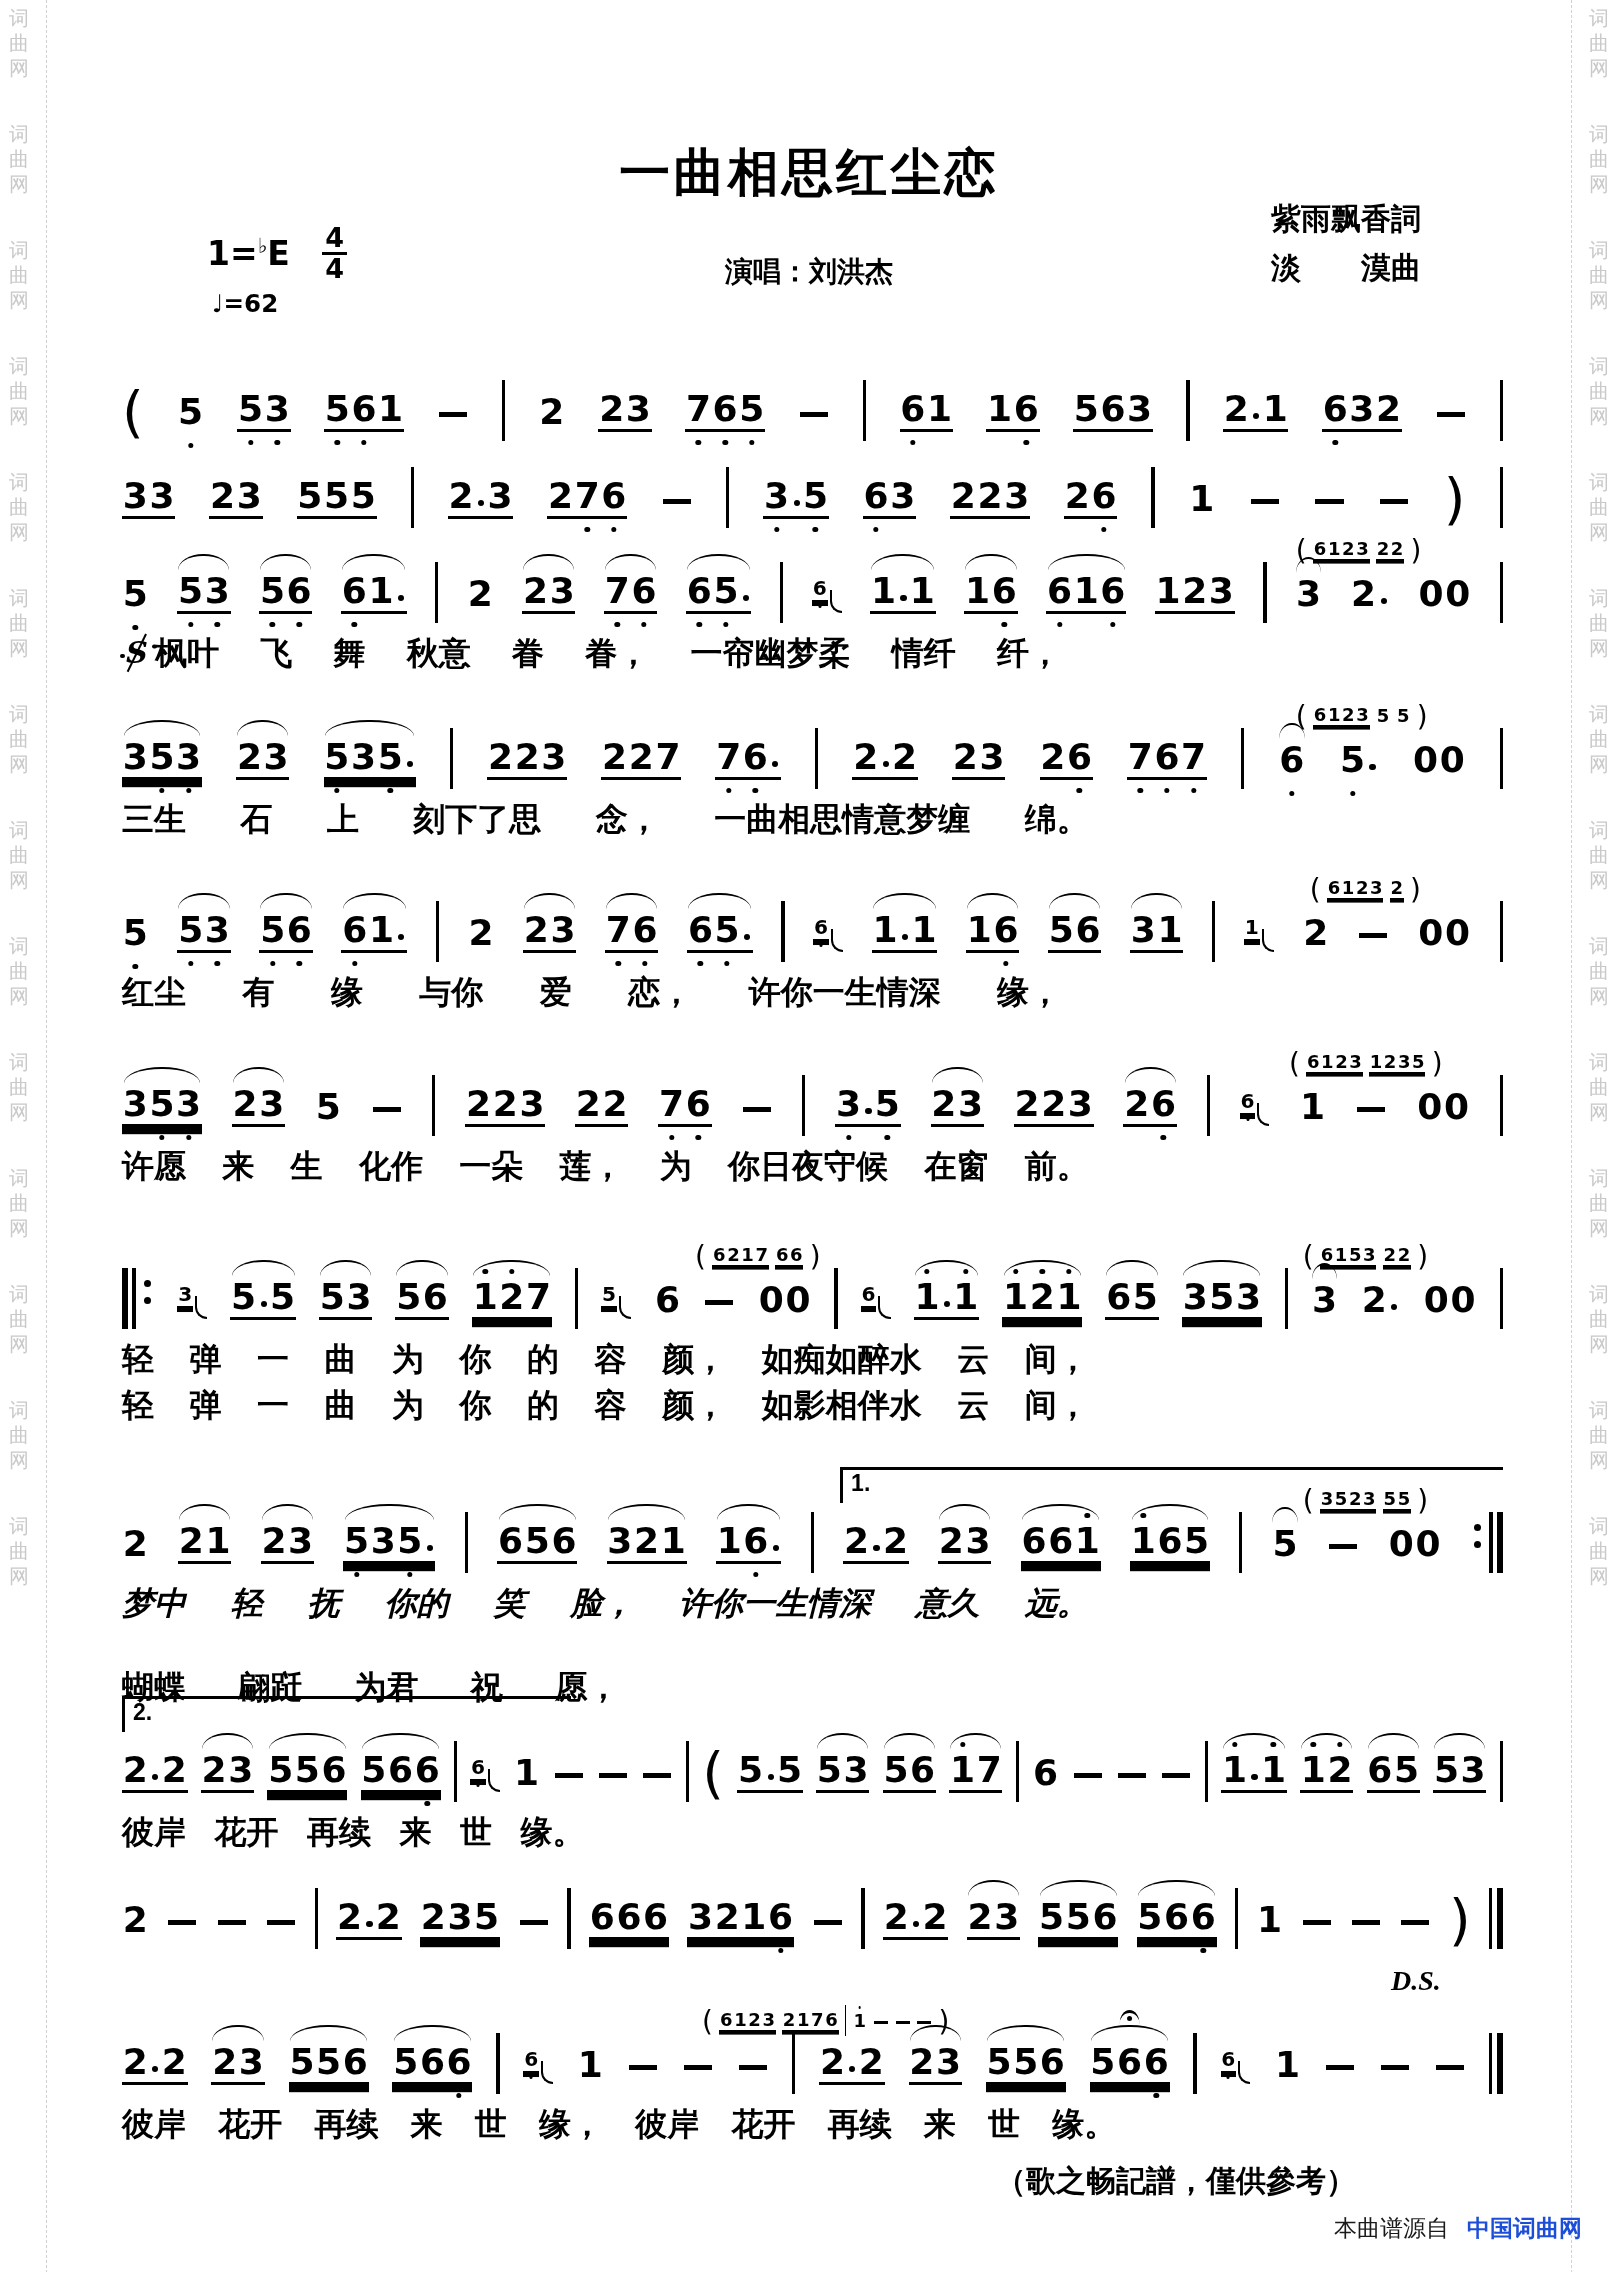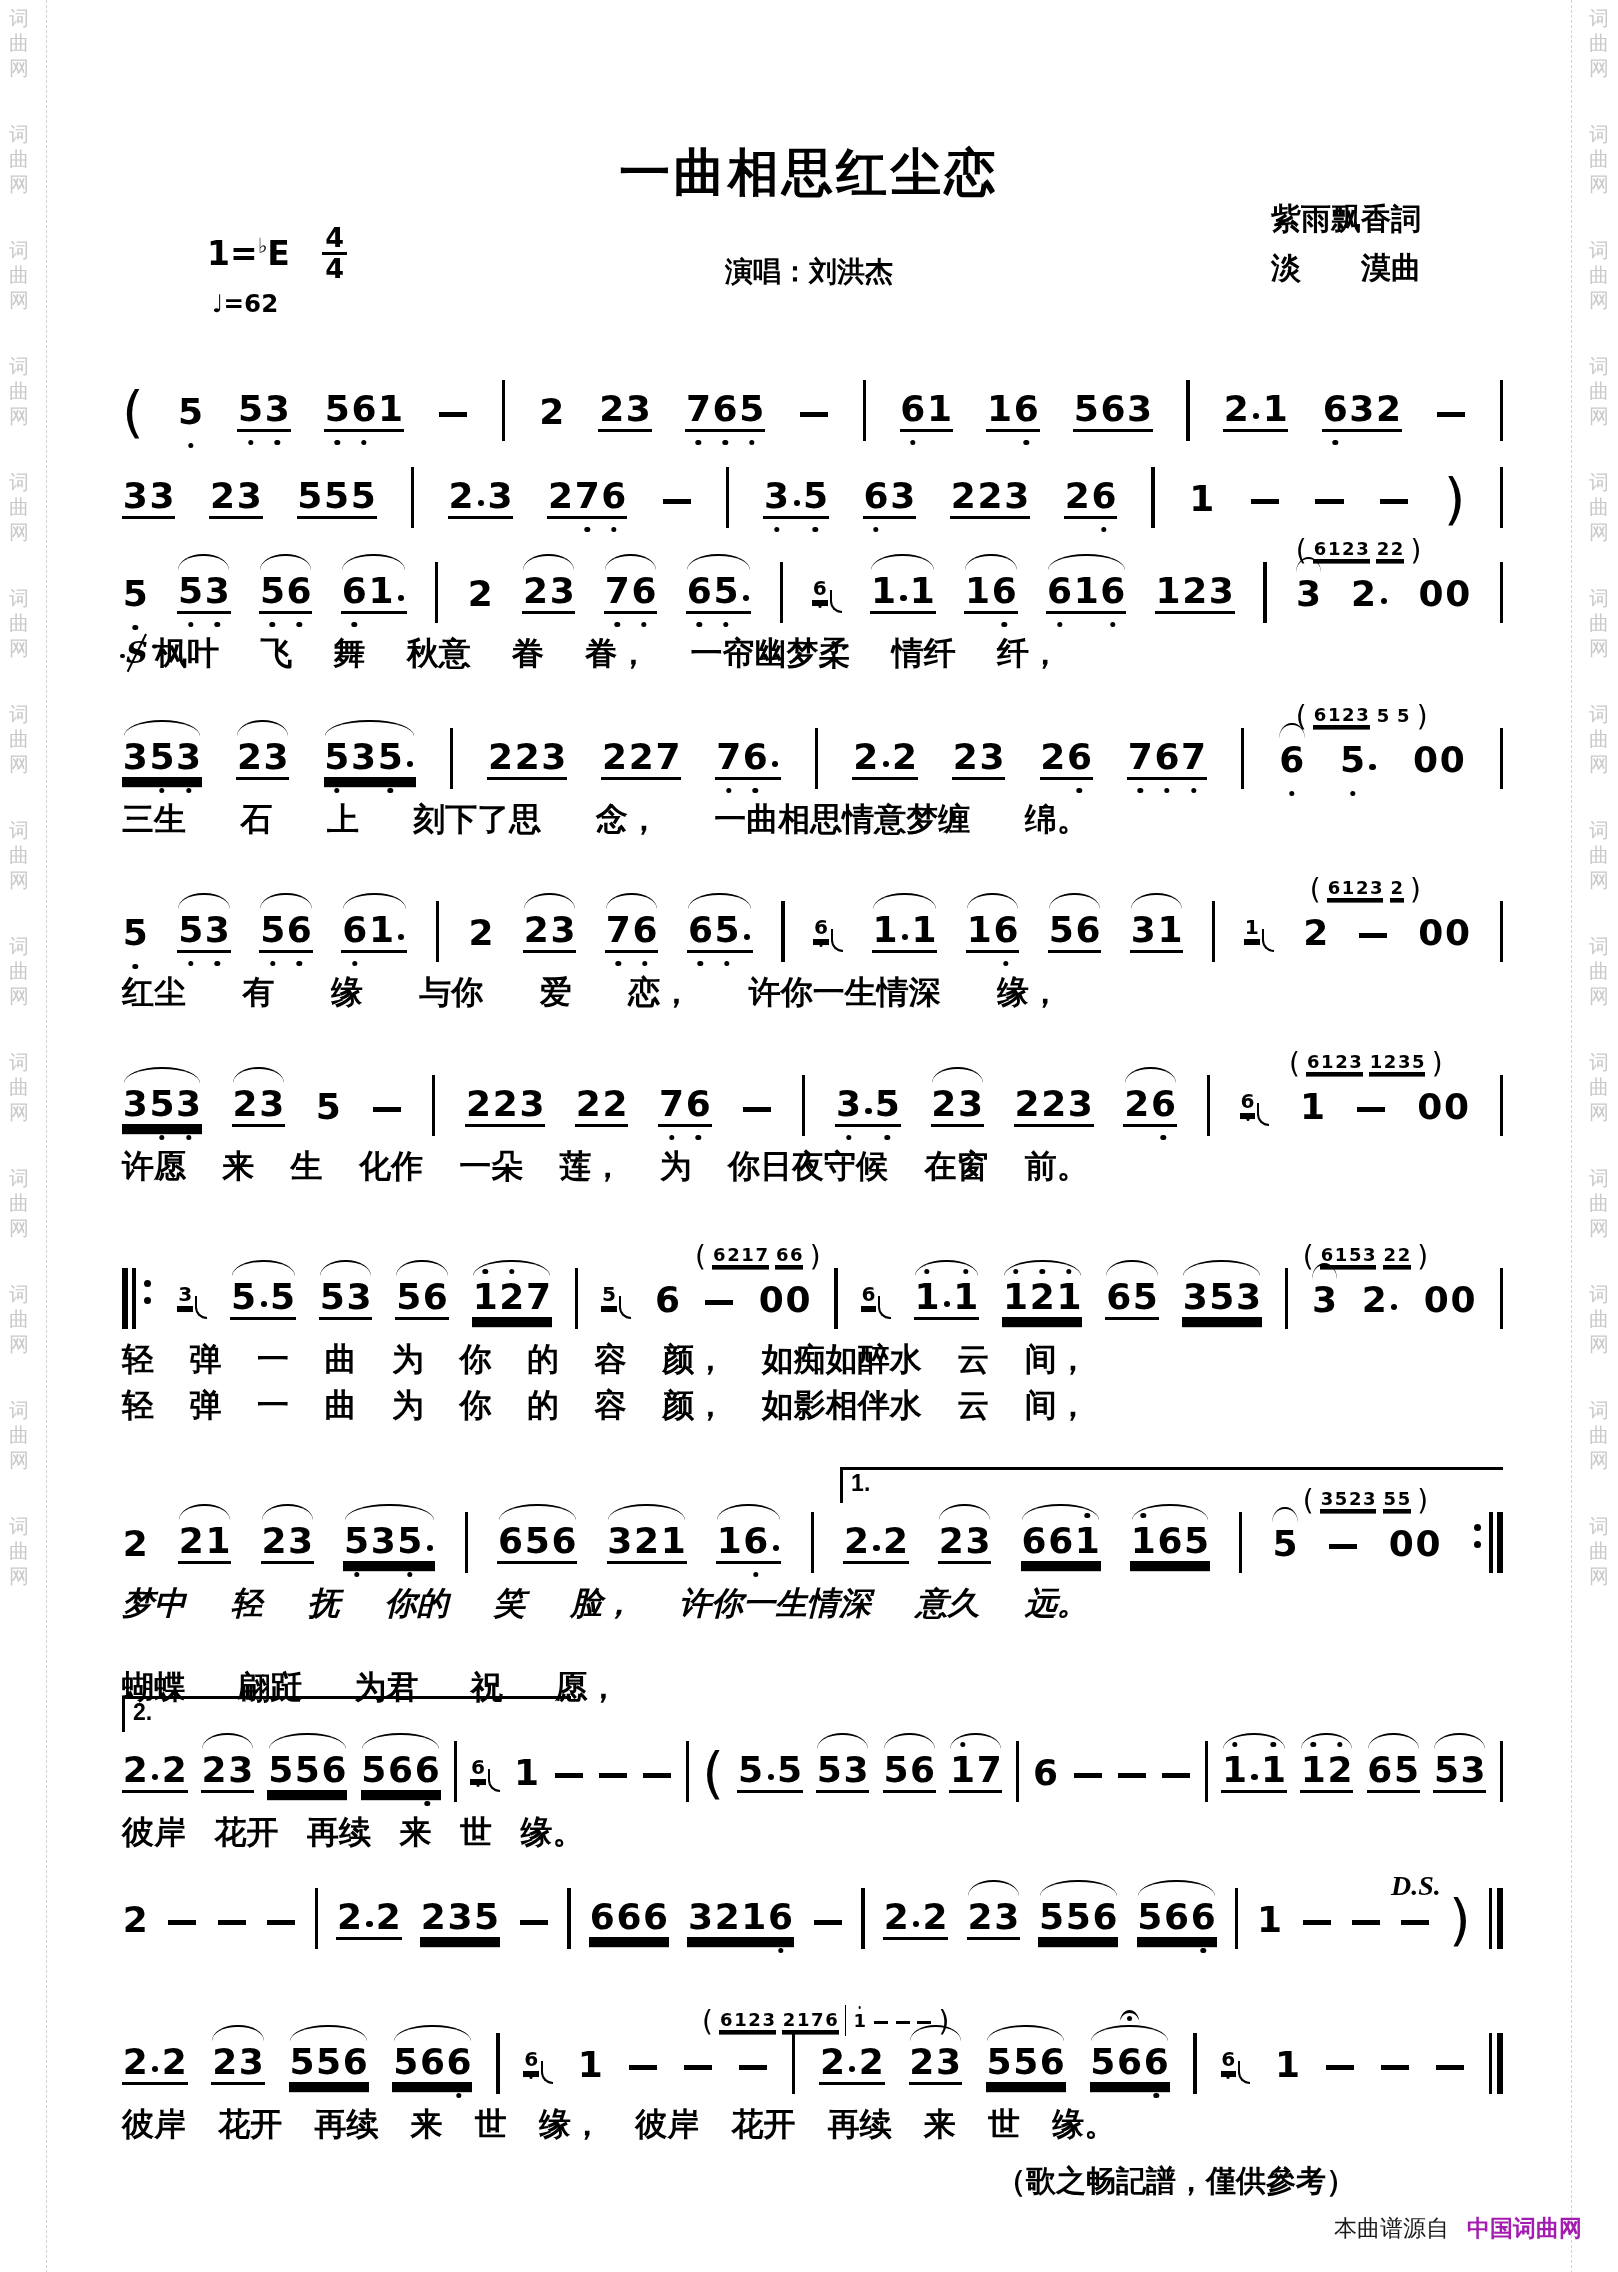--- a/index.html
+++ b/index.html
@@ -58,21 +58,21 @@
   .lyr + .lyr{margin-top:9.5px;}
   .lyr .w{white-space:nowrap;}
   .lead{display:inline-flex;align-items:center;white-space:nowrap;}
   .segno{position:relative;display:inline-block;font-family:"DejaVu Serif",serif;font-style:italic;font-weight:800;
          font-size:0.95em;margin-right:3.2px;padding:0 4px;}
   .segno::before{content:"";position:absolute;left:50%;top:-10%;width:2.4px;height:120%;background:#000;
          transform:translateX(-50%) rotate(26deg);}
   .segno::after{content:"";position:absolute;width:4.7px;height:4.7px;border-radius:50%;background:#000;
          left:-1.6px;top:52%;box-shadow:32px -9.5px 0 #000;}
   
-  .ds{position:absolute;left:1391px;top:1870px;font-size:28px;font-weight:800;font-style:italic;
+  .ds{position:absolute;left:1391px;top:1965px;font-size:28px;font-weight:800;font-style:italic;
       font-family:"Liberation Serif",serif;}
   .note-credit{position:absolute;left:996px;top:2161px;font-size:30px;font-weight:800;}
   .src{position:absolute;top:2213px;font-size:23px;text-align:center;}
   .src.pre{left:1334px;color:#1a1a1a;}
   .src.site{left:1467px;font-weight:600;}
 </style>
 </head>
 <body>
 
 <div class="wm" id="wmL" style="left:1.6px">
@@ -1302,14 +1302,14 @@
         <span class="w">来</span>
         <span class="w">世</span>
         <span class="w">缘。</span>
       </div>
     </div>
   </div>
 
 <div class="ds">D.S.</div>
 <div class="note-credit">（歌之畅記譜，僅供參考）</div>
 <div class="src pre">本曲谱源自</div>
-<div class="src site" id="siteLink" style="color: #a21caf; font-family: Liberation Mono, monospace;">中国词曲网</div>
+<div class="src site" id="siteLink" style="color: #1d4ed8; font-family: Liberation Mono, monospace;">中国词曲网</div>
 
 
 </body></html>

